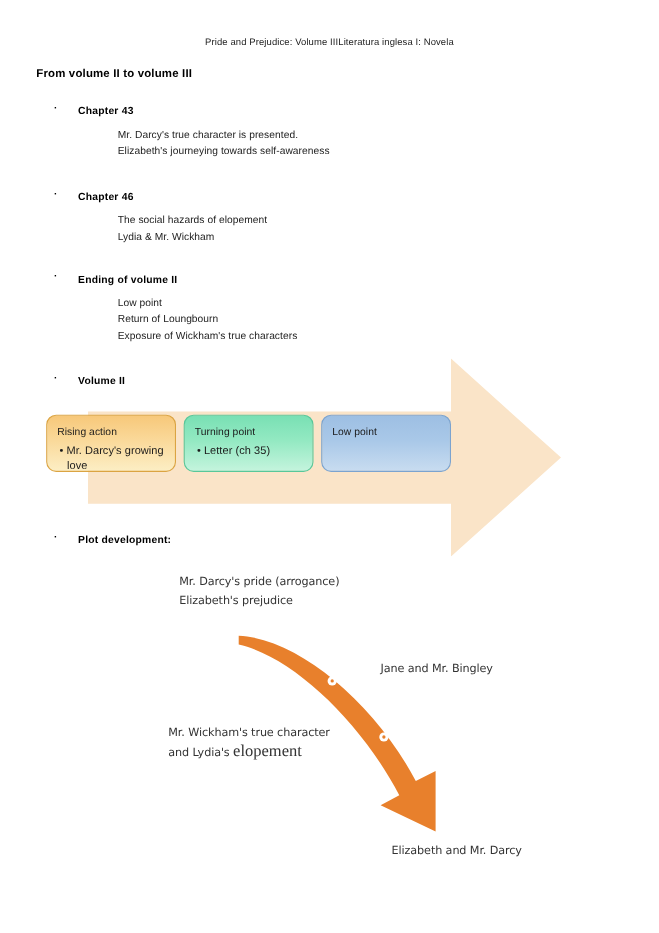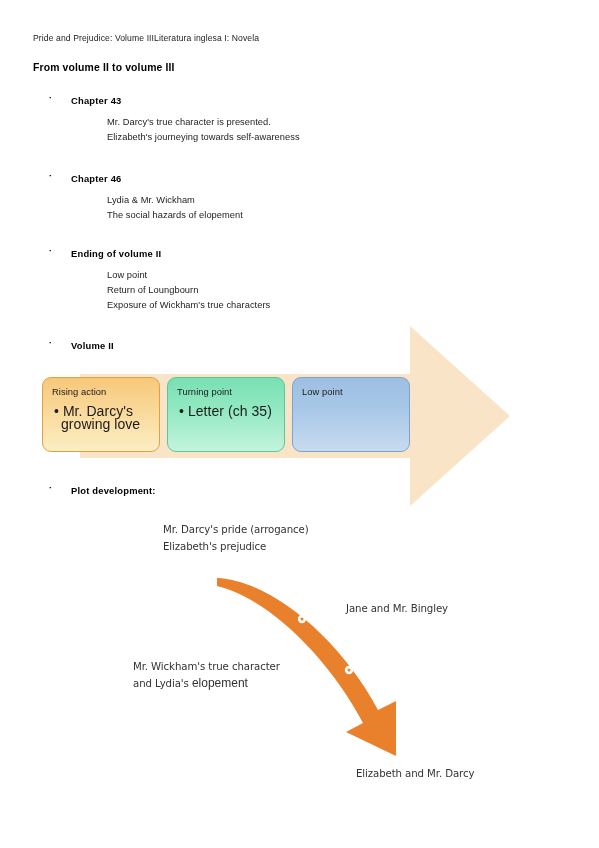--- a/index.html
+++ b/index.html
@@ -16,21 +16,21 @@
     overflow: hidden;
   }
 
   
   .page-header {
     position: absolute;
     top: 33px;
     left: 33px;
     right: 33px;
     display: flex;
-    justify-content: flex-start;
+    justify-content: center;
     font-size: 8.6px;
     letter-spacing: .1px;
     color: #1c1c1c;
   }
 
   
   .doc-title {
     position: absolute;
     top: 62px;
     left: 33px;
@@ -84,34 +84,34 @@
   
   .stage-row {
     position: absolute;
     top: 377px;
     left: 42px;
     display: flex;
     gap: 7px;
   }
   .stage-box {
     width: 118px;
-    height: 75px;
+    height: 52px;
     box-sizing: border-box;
     border-radius: 9px;
     padding: 8px 7px 0 9px;
     position: relative;
   }
   .stage-box .stage-title {
     font-size: 9.4px;
     color: #1a1a1a;
     letter-spacing: .05px;
     line-height: 12px;
   }
   .stage-box .stage-item {
-    font-size: 14px;
+    font-size: 10px;
     color: #1a1a1a;
     line-height: 12.6px;
     margin-top: 7px;
     padding-left: 9px;
     position: relative;
     text-indent: -7px;
     letter-spacing: .05px;
   }
   .stage-box.c-orange {
     background: linear-gradient(to bottom, #f7c87a 0%, #fad99a 45%, #fceec4 100%);
@@ -134,25 +134,25 @@
   .plot-text {
     position: absolute;
     font-family: "DejaVu Sans", sans-serif;
     font-size: 10.2px;
     line-height: 17px;
     color: #333333;
     letter-spacing: -.1px;
   }
   .plot-pride { left: 163px; top: 521px; }
   .plot-jane  { left: 334px; top: 600px; margin-left: 12px; }
-  .plot-wick  { left: 133px; top: 658px; }
+  .plot-wick  { left: 153px; top: 658px; }
   .plot-final { left: 356px; top: 765px; }
   .plot-wick .elope-alt {
-    font-family: Liberation Sans, sans-serif;
-    font-size: 12px;
+    font-family: Liberation Serif, serif;
+    font-size: 15px;
     letter-spacing: 0;
   }
 
   
   .curve-arrow {
     position: absolute;
     left: 200px;
     top: 560px;
     width: 250px;
     height: 200px;
@@ -178,22 +178,22 @@
     <div>Elizabeth's journeying towards self-awareness</div>
   </div>
 </div>
 
 <div class="outline-block" style="top:173px;">
   <div class="outline-head">
     <span class="bullet">·</span>
     <span>Chapter 46</span>
   </div>
   <div class="outline-body">
+    <div>The social hazards of elopement</div>
     <div>Lydia &amp; Mr. Wickham</div>
-    <div>The social hazards of elopement</div>
   </div>
 </div>
 
 <div class="outline-block" style="top:248px;">
   <div class="outline-head">
     <span class="bullet">·</span>
     <span>Ending of volume II</span>
   </div>
   <div class="outline-body">
     <div>Low point</div>

